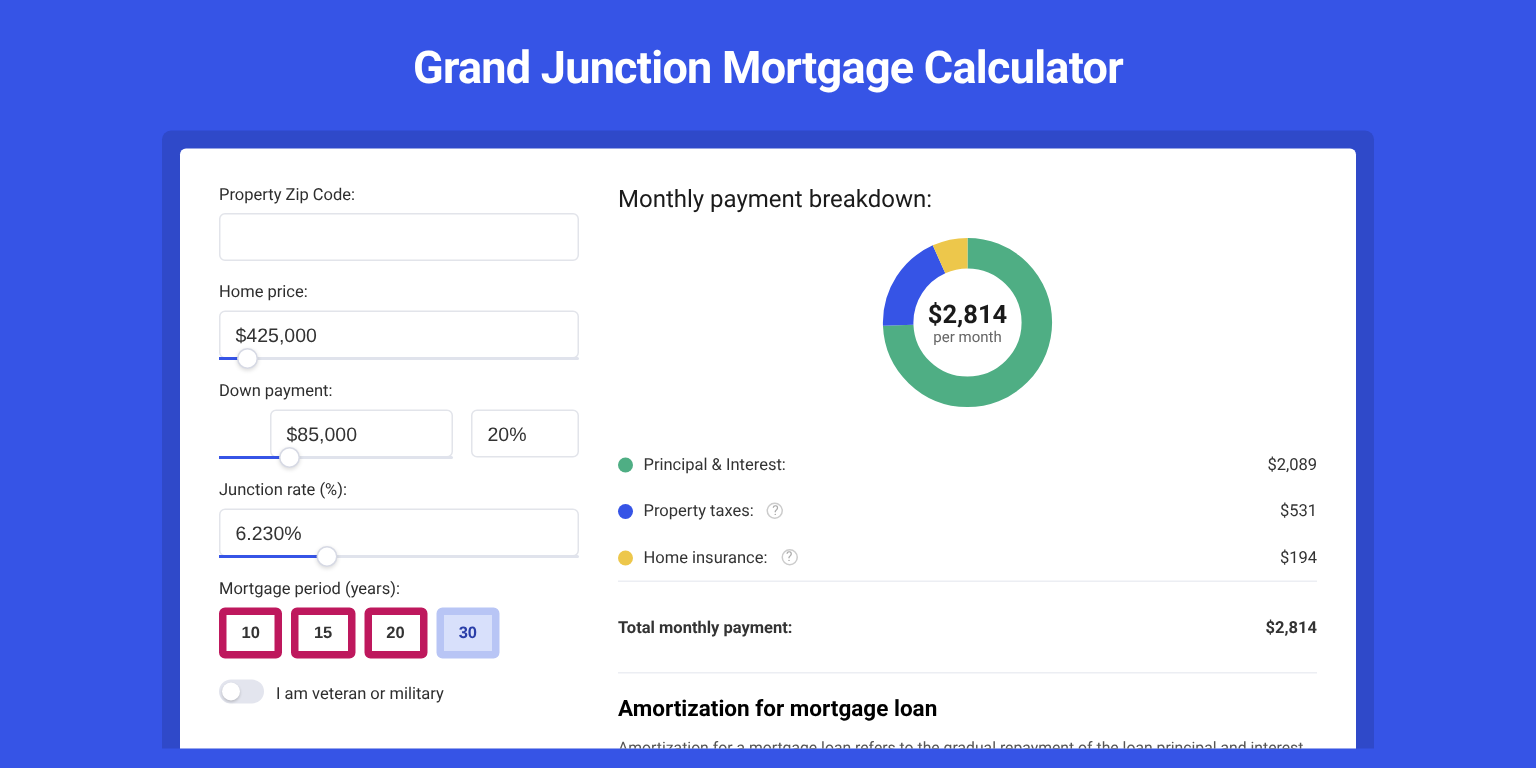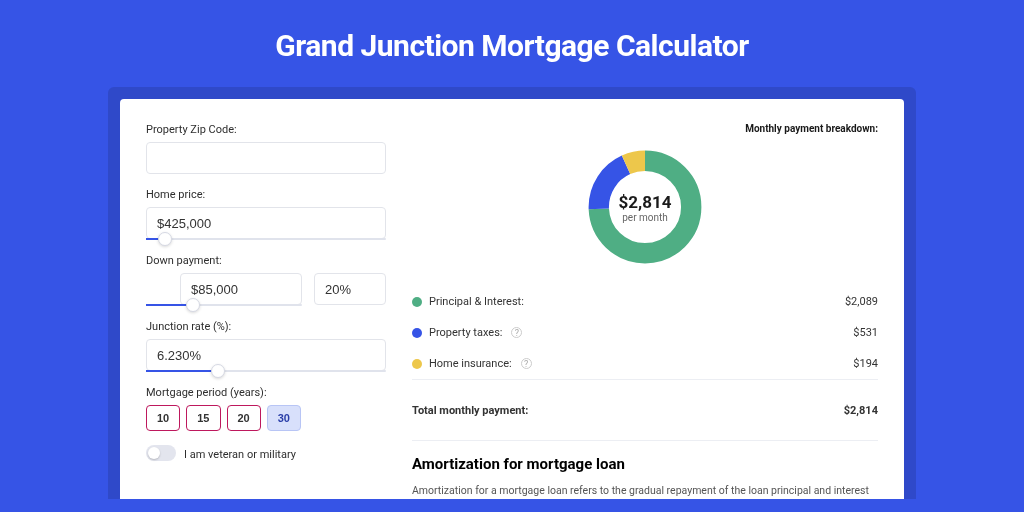--- a/index.html
+++ b/index.html
@@ -72,21 +72,21 @@
     background: #fff;
     border: 1px solid #d6d9e4;
     box-shadow: 0 1px 3px rgba(0,0,0,0.15);
     transform: translate(-50%, -50%);
   }
   .dp-row { display: flex; gap: 12px; padding-left: 34px; }
   .dp-row .text-input:first-child { flex: 1; }
   .dp-row .text-input:last-child { width: 72px; }
   .period-row { display: flex; gap: 6px; }
   .period-btn {
-    border: 1px solid #be185d;
+    border: 5px solid #be185d;
     background: #fff;
     border-radius: 4px;
     font-size: 11px;
     font-weight: 600;
     color: #333;
     padding: 6px 10px;
     cursor: pointer;
   }
   .period-btn.active {
     background: #d8e0fb;
@@ -103,25 +103,24 @@
   }
   .toggle-knob {
     position: absolute;
     top: 2px; left: 2px;
     width: 12px; height: 12px;
     border-radius: 50%;
     background: #fff;
     box-shadow: 0 1px 2px rgba(0,0,0,0.2);
   }
   .section-title {
-    font-size: 10px;
-    font-weight: 700;
+    font-size: 16px;
+    font-weight: 400;
     color: #1a1a1a;
     margin-bottom: 12px;
-    text-align: right;
   }
   .donut-wrap {
     display: flex;
     justify-content: center;
     margin-bottom: 18px;
   }
   .donut {
     position: relative;
     width: 122px; height: 122px;
   }

